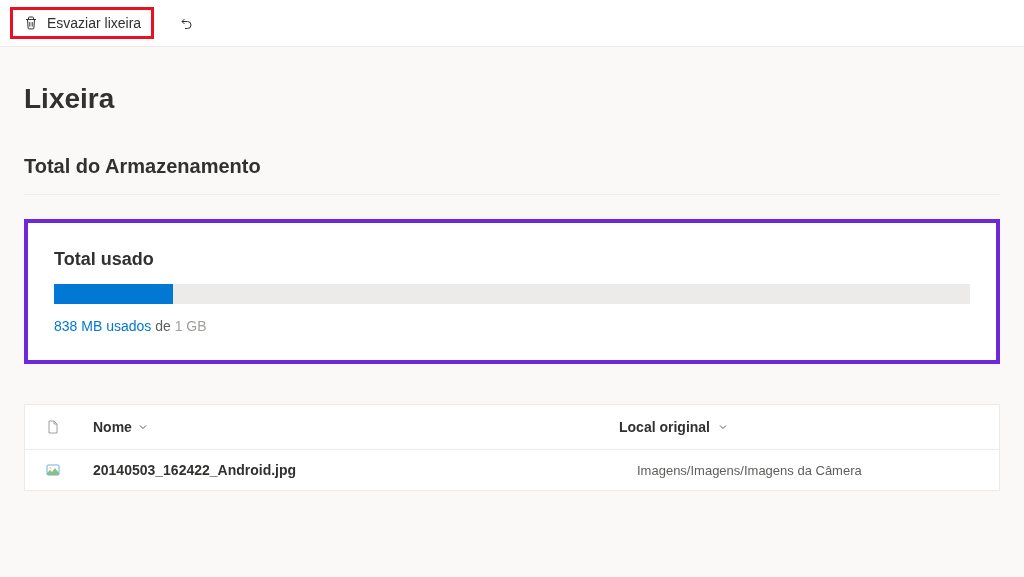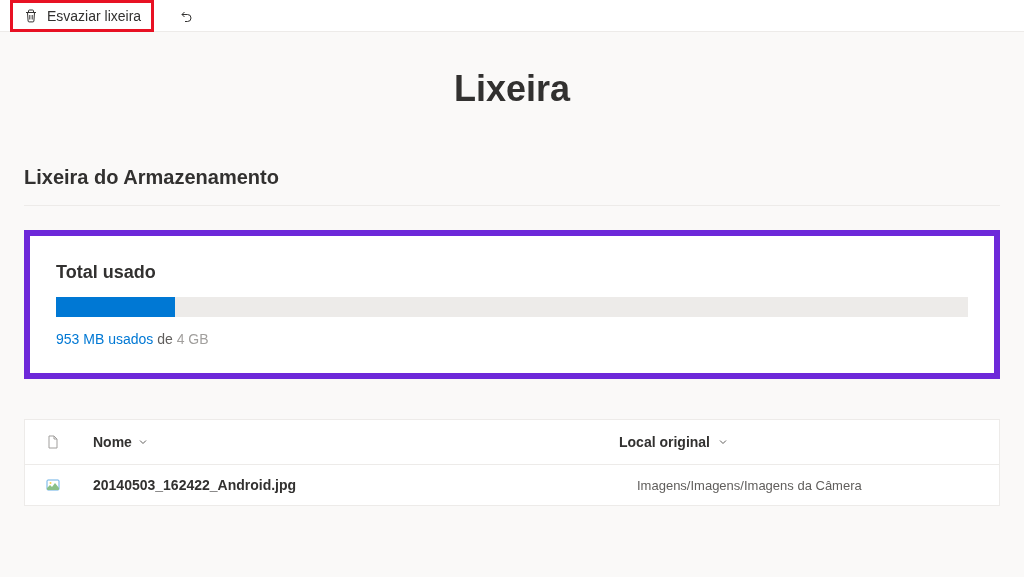--- a/index.html
+++ b/index.html
@@ -13,21 +13,21 @@
       color: #323130;
       font-size: 14px;
     }
     .toolbar {
       display: flex;
       align-items: center;
       padding: 8px 16px;
       background: #ffffff;
       border-bottom: 1px solid #edebe9;
       gap: 14px;
-      height: 32px;
+      height: 47px;
     }
     .toolbar-btn {
       display: flex;
       align-items: center;
       gap: 8px;
       padding: 6px 10px;
       cursor: pointer;
       font-size: 14px;
       color: #323130;
       background: transparent;
@@ -42,42 +42,41 @@
       width: 16px;
       height: 16px;
       display: inline-flex;
       align-items: center;
       justify-content: center;
     }
     .content {
       padding: 36px 24px 24px 24px;
     }
     .page-title {
-      font-size: 36px;
-      font-weight: 600;
-      color: #323130;
-      margin-bottom: 56px;
-      text-align: center;
+      font-size: 28px;
+      font-weight: 600;
+      color: #323130;
+      margin-bottom: 40px;
     }
     .section-title {
       font-size: 20px;
       font-weight: 600;
       color: #323130;
       margin-bottom: 16px;
     }
     .divider {
       border: none;
       border-top: 1px solid #edebe9;
       margin-bottom: 24px;
     }
     .storage-card {
       background: #ffffff;
       padding: 26px 26px 26px 26px;
       margin-bottom: 40px;
-      border: 6px solid #6d28d9;
+      border: 4px solid #6d28d9;
     }
     .storage-label {
       font-size: 18px;
       font-weight: 600;
       margin-bottom: 14px;
       color: #323130;
     }
     .progress-bar {
       width: 100%;
       height: 20px;
@@ -174,30 +173,30 @@
       <svg width="16" height="16" viewBox="0 0 16 16" fill="none" stroke="#323130" stroke-width="1">
         <path d="M4 6.5h5.5a3.5 3.5 0 110 7H7M4 6.5L6.5 4M4 6.5L6.5 9"></path>
       </svg>
     </span>
   </button>
 </div>
 
 <div class="content">
   <h1 class="page-title">Lixeira</h1>
 
-  <h2 class="section-title">Lixeira do Armazenamento</h2>
+  <h2 class="section-title">Total do Armazenamento</h2>
   <hr class="divider">
 
   <div class="storage-card">
     <div class="storage-label">Total usado</div>
     <div class="progress-bar">
       <div class="progress-fill"></div>
     </div>
     <div class="storage-text">
-      <span class="used-link">953 MB usados</span><span> de </span><span class="total">4 GB</span>
+      <span class="used-link">838 MB usados</span><span> de </span><span class="total">1 GB</span>
     </div>
   </div>
 
   <div class="file-table">
     <div class="table-header">
       <div class="col-icon">
         <span class="icon">
           <svg width="16" height="16" viewBox="0 0 16 16" fill="none" stroke="#a19f9d" stroke-width="1">
             <path d="M4 2h5l3 3v9H4V2z"></path>
             <path d="M9 2v3h3"></path>

